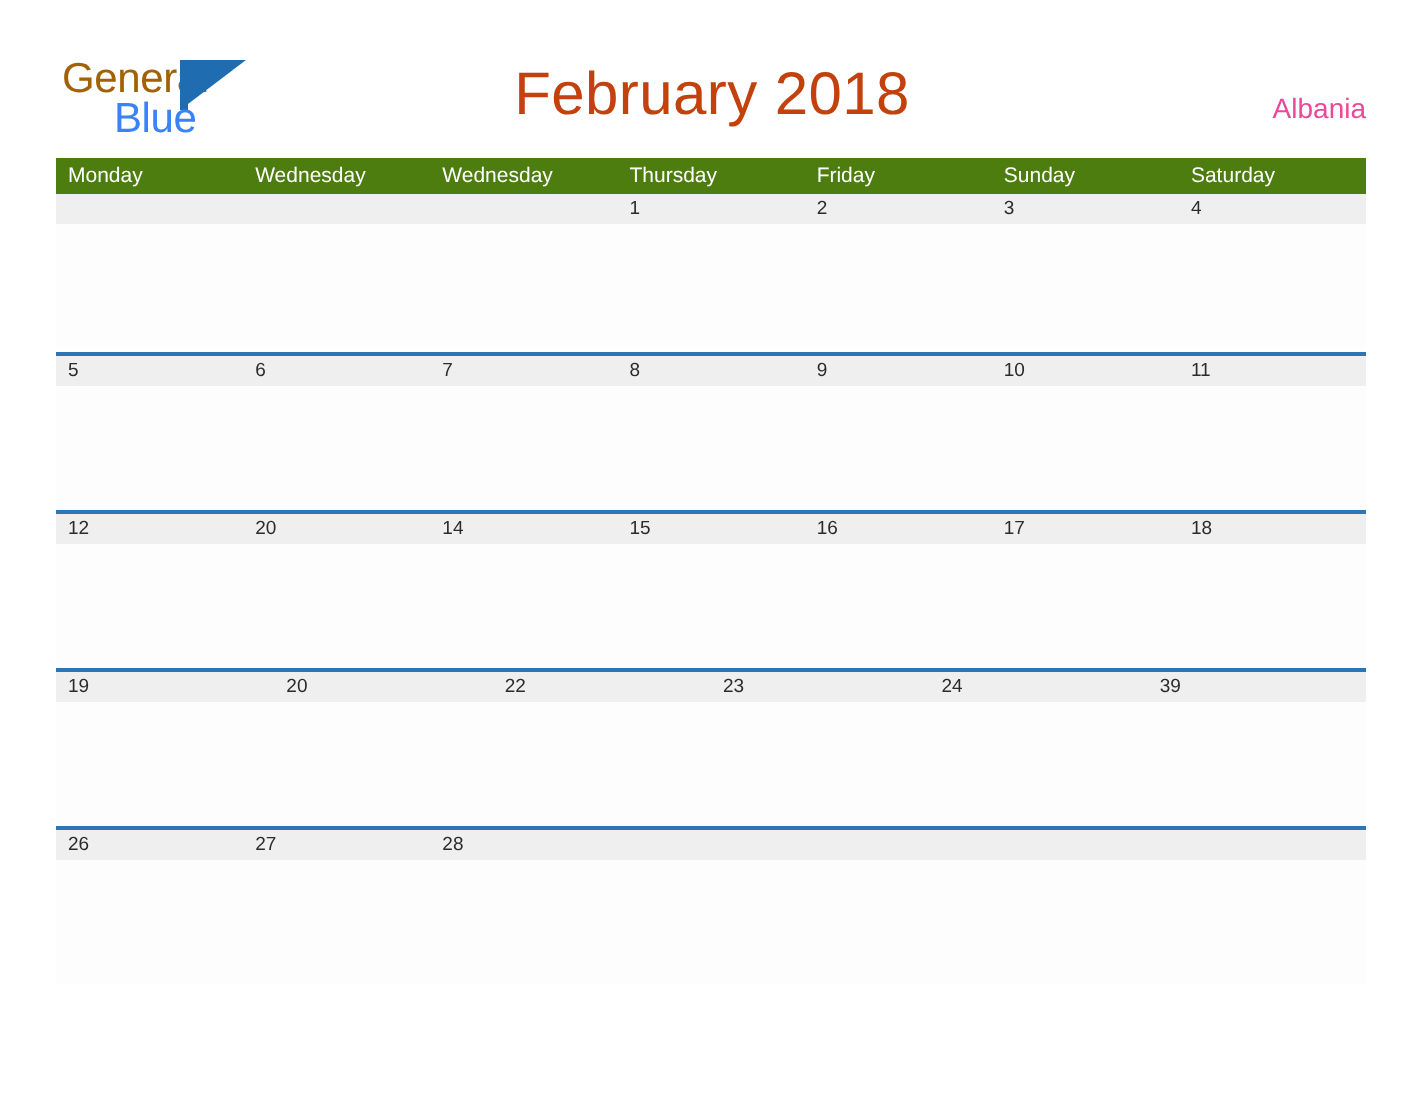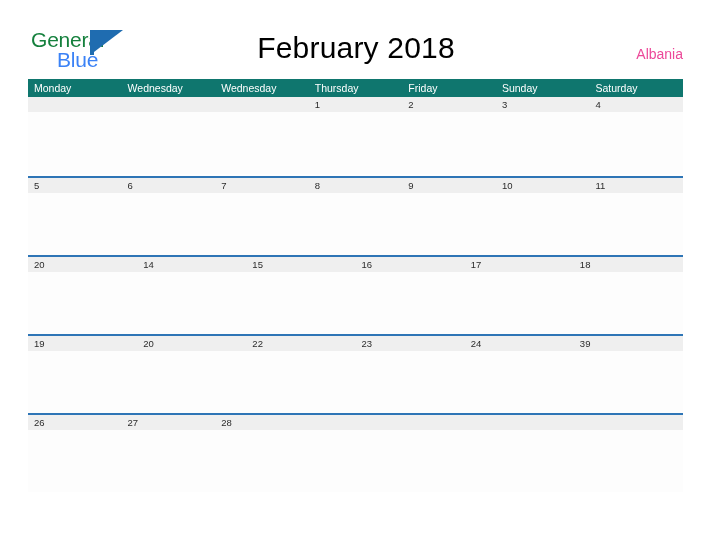--- a/index.html
+++ b/index.html
@@ -36,21 +36,21 @@
     top: 29px;
     width: 100px;
     height: 42px;
   }
   .logo-general {
     position: absolute;
     left: 0;
     top: 0;
     font-size: 21px;
     line-height: 21px;
-    color: #15803d;
+    color: #a16207;
     letter-spacing: -0.2px;
     white-space: nowrap;
   }
   .logo-blue {
     position: absolute;
     left: 26px;
     top: 20px;
     font-size: 21px;
     line-height: 21px;
     color: #3b82f6;
@@ -84,21 +84,21 @@
 
   
   .cal-title {
     position: absolute;
     left: 0;
     top: 30px;
     width: 712px;
     text-align: center;
     font-size: 30px;
     line-height: 36px;
-    color: #000000;
+    color: #c2410c;
     font-weight: normal;
     letter-spacing: 0.2px;
   }
 
   
   .country {
     position: absolute;
     right: 29px;
     top: 45px;
     font-size: 14px;
@@ -110,21 +110,21 @@
   
   .calendar {
     position: absolute;
     left: 28px;
     top: 79px;
     width: 655px;
   }
   .weekdays {
     display: flex;
     width: 100%;
-    background: #0f766e;
+    background: #4d7c0f;
     height: 18px;
   }
   .weekday {
     flex: 1 1 0;
     font-size: 10.5px;
     line-height: 18px;
     color: #ffffff;
     padding-left: 6px;
     box-sizing: border-box;
     white-space: nowrap;
@@ -253,20 +253,24 @@
           <div class="daybody"></div>
         </div>
       <div class="daycell">
           <div class="daynum-strip">11</div>
           <div class="daybody"></div>
         </div>
     </div>
 
     <div class="week">
       <div class="daycell">
+          <div class="daynum-strip">12</div>
+          <div class="daybody"></div>
+        </div>
+      <div class="daycell">
           <div class="daynum-strip">20</div>
           <div class="daybody"></div>
         </div>
       <div class="daycell">
           <div class="daynum-strip">14</div>
           <div class="daybody"></div>
         </div>
       <div class="daycell">
           <div class="daynum-strip">15</div>
           <div class="daybody"></div>

